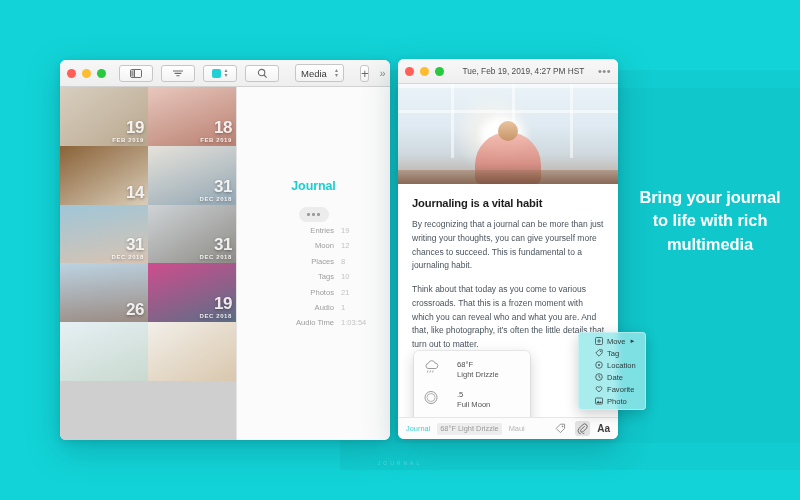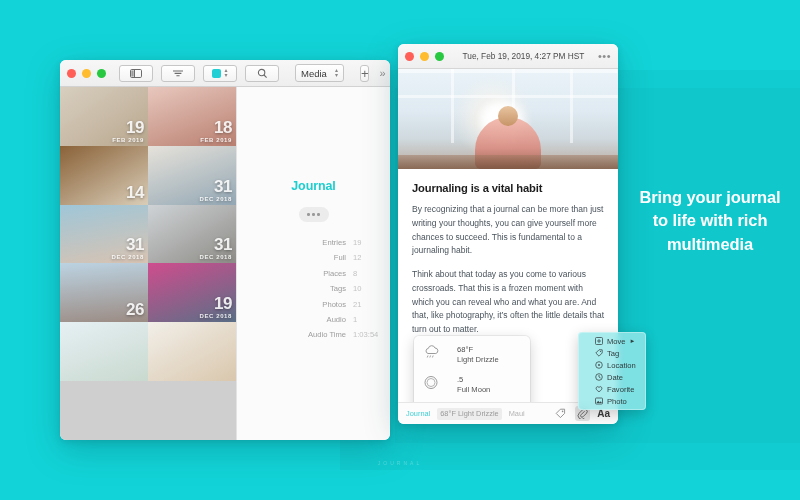--- a/index.html
+++ b/index.html
@@ -110,31 +110,31 @@
     text-align:center; color:#1ececf; font-weight:700; font-size:12.5px;
     letter-spacing:-0.1px;
   }
   .ellipsis-pill {
     width:30px; height:15px; border-radius:8px; background:#ececec;
     margin:14px auto 0; display:flex; align-items:center;
     justify-content:center; gap:2.5px;
   }
   .ellipsis-pill i { width:2.5px; height:2.5px; border-radius:50%; background:#9a9a9a; display:block; }
 
-  .stats { margin-top:16px; padding-right:9px; }
+  .stats { margin-top:4px; padding-right:21px; }
   .stat-row {
     display:flex; justify-content:flex-end; gap:7px;
     font-size:7.6px; margin-bottom:6.4px; align-items:baseline;
   }
   .stat-row .k { color:#9d9d9d; }
   .stat-row .v { color:#c3c3c3; min-width:28px; text-align:left; }
 
   
   .win-entry {
-    position:absolute; left:398px; top:44px; width:220px; height:380px;
+    position:absolute; left:398px; top:59px; width:220px; height:380px;
     border-radius:6px; background:#fff;
     box-shadow:0 10px 34px rgba(0,60,70,0.26), 0 2px 7px rgba(0,50,60,0.14);
     overflow:hidden; z-index:6;
   }
   .ew-toolbar {
     height:25px; background:linear-gradient(#f8f8f8,#efefef);
     border-bottom:1px solid #d6d6d6;
     display:flex; align-items:center; padding:0 7px;
   }
   .ew-date { flex:1; text-align:center; font-size:8.3px; color:#4a4a4a; }
@@ -334,21 +334,21 @@
         <i></i>
           <i></i>
           <i></i>
       </div>
       <div class="stats" id="stats-list">
           <div class="stat-row">
             <span class="k">Entries</span>
             <span class="v">19</span>
           </div>
           <div class="stat-row">
-            <span class="k">Full</span>
+            <span class="k">Moon</span>
             <span class="v">12</span>
           </div>
           <div class="stat-row">
             <span class="k">Places</span>
             <span class="v">8</span>
           </div>
           <div class="stat-row">
             <span class="k">Tags</span>
             <span class="v">10</span>
           </div>

